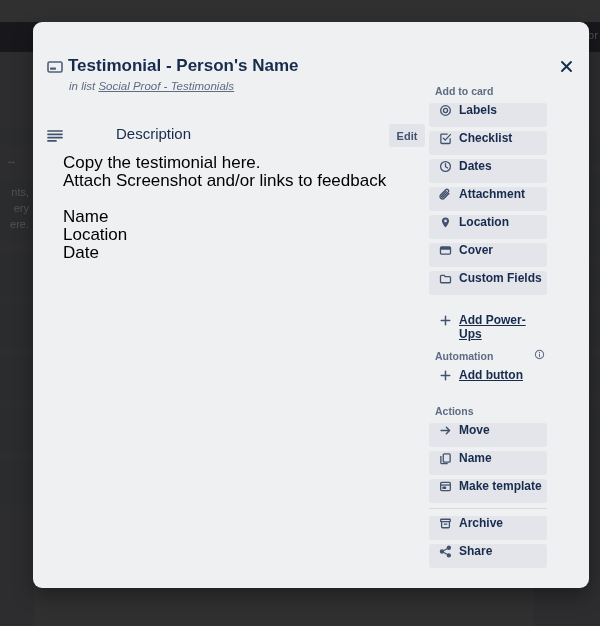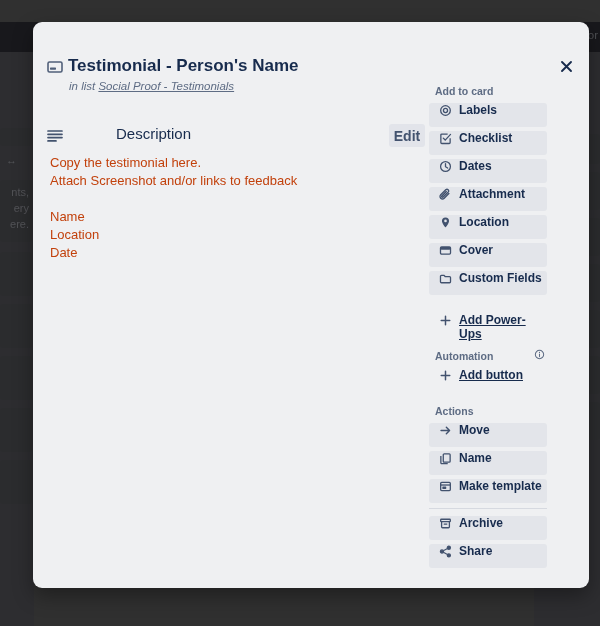--- a/index.html
+++ b/index.html
@@ -224,34 +224,34 @@
   .edit-btn {
     position: absolute;
     left: 356px;
     top: 22px;
     width: 36px;
     height: 23px;
     background: #e2e4ea;
     border: none;
     border-radius: 3px;
     font-family: "Liberation Sans", sans-serif;
-    font-size: 14px;
+    font-size: 11px;
     font-weight: bold;
     color: #42526e;
     cursor: pointer;
     padding: 0;
     text-align: center;
   }
   .desc-body {
     position: absolute;
-    left: 17px;
+    left: 30px;
     top: 52px;
     width: 350px;
-    font-size: 13px;
-    color: #c2410c;
+    font-size: 17px;
+    color: #000000;
     line-height: 18px;
     white-space: pre-wrap;
   }
 
   
   .sidebar {
     position: absolute;
     left: 396px;
     top: 62px;
     width: 118px;

